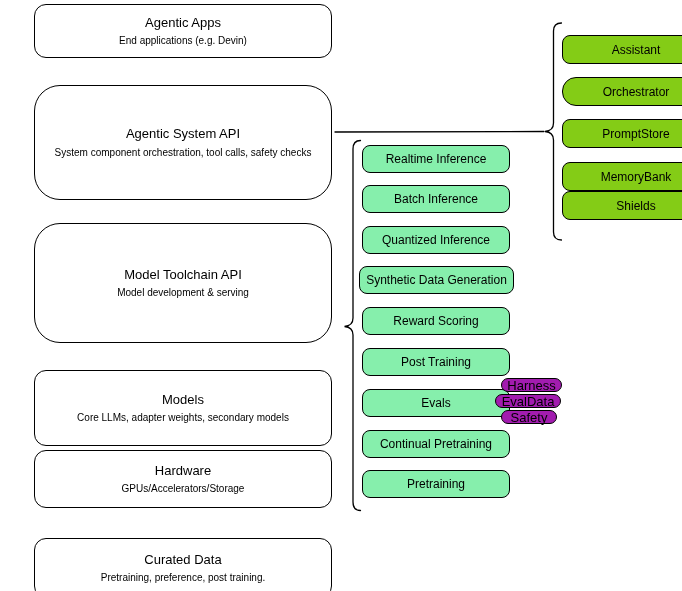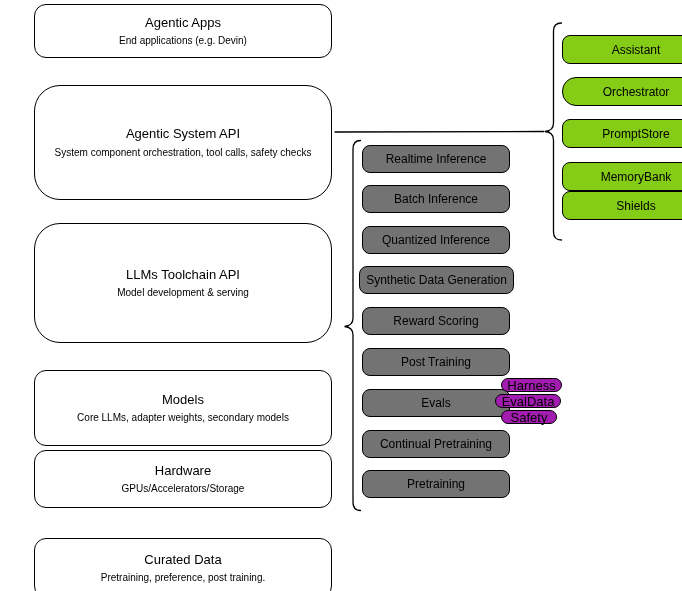--- a/index.html
+++ b/index.html
@@ -36,21 +36,21 @@
   }
   .lbox .title { font-size: 13px; line-height: 1.1; }
   .lbox .subtitle { font-size: 10px; line-height: 1.1; }
   .mbox {
     position: absolute;
     left: 330px;
     width: 148px;
     height: 28px;
     border: 1.3px solid #000000;
     border-radius: 8px;
-    background: #737373;
+    background: #86efac;
     display: flex;
     justify-content: center;
     align-items: center;
     font-size: 12px;
     z-index: 2;
     box-sizing: border-box;
   }
   .rbox {
     position: absolute;
     left: 530px;
@@ -100,21 +100,21 @@
     <div class="title">Agentic Apps</div>
     <div class="subtitle">End applications (e.g. Devin)</div>
   </div>
 
   <div class="lbox" style="top:85px; height:115px; border-radius:26px;">
     <div class="title">Agentic System API</div>
     <div class="subtitle">System component orchestration, tool calls, safety checks</div>
   </div>
 
   <div class="lbox" style="top:223px; height:120px; border-radius:26px;">
-    <div class="title">LLMs Toolchain API</div>
+    <div class="title">Model Toolchain API</div>
     <div class="subtitle">Model development &amp; serving</div>
   </div>
 
   <div class="lbox" style="top:370px; height:76px; border-radius:12px;">
     <div class="title">Models</div>
     <div class="subtitle">Core LLMs, adapter weights, secondary models</div>
   </div>
 
   <div class="lbox" style="top:450px; height:58px; border-radius:12px;">
     <div class="title">Hardware</div>

